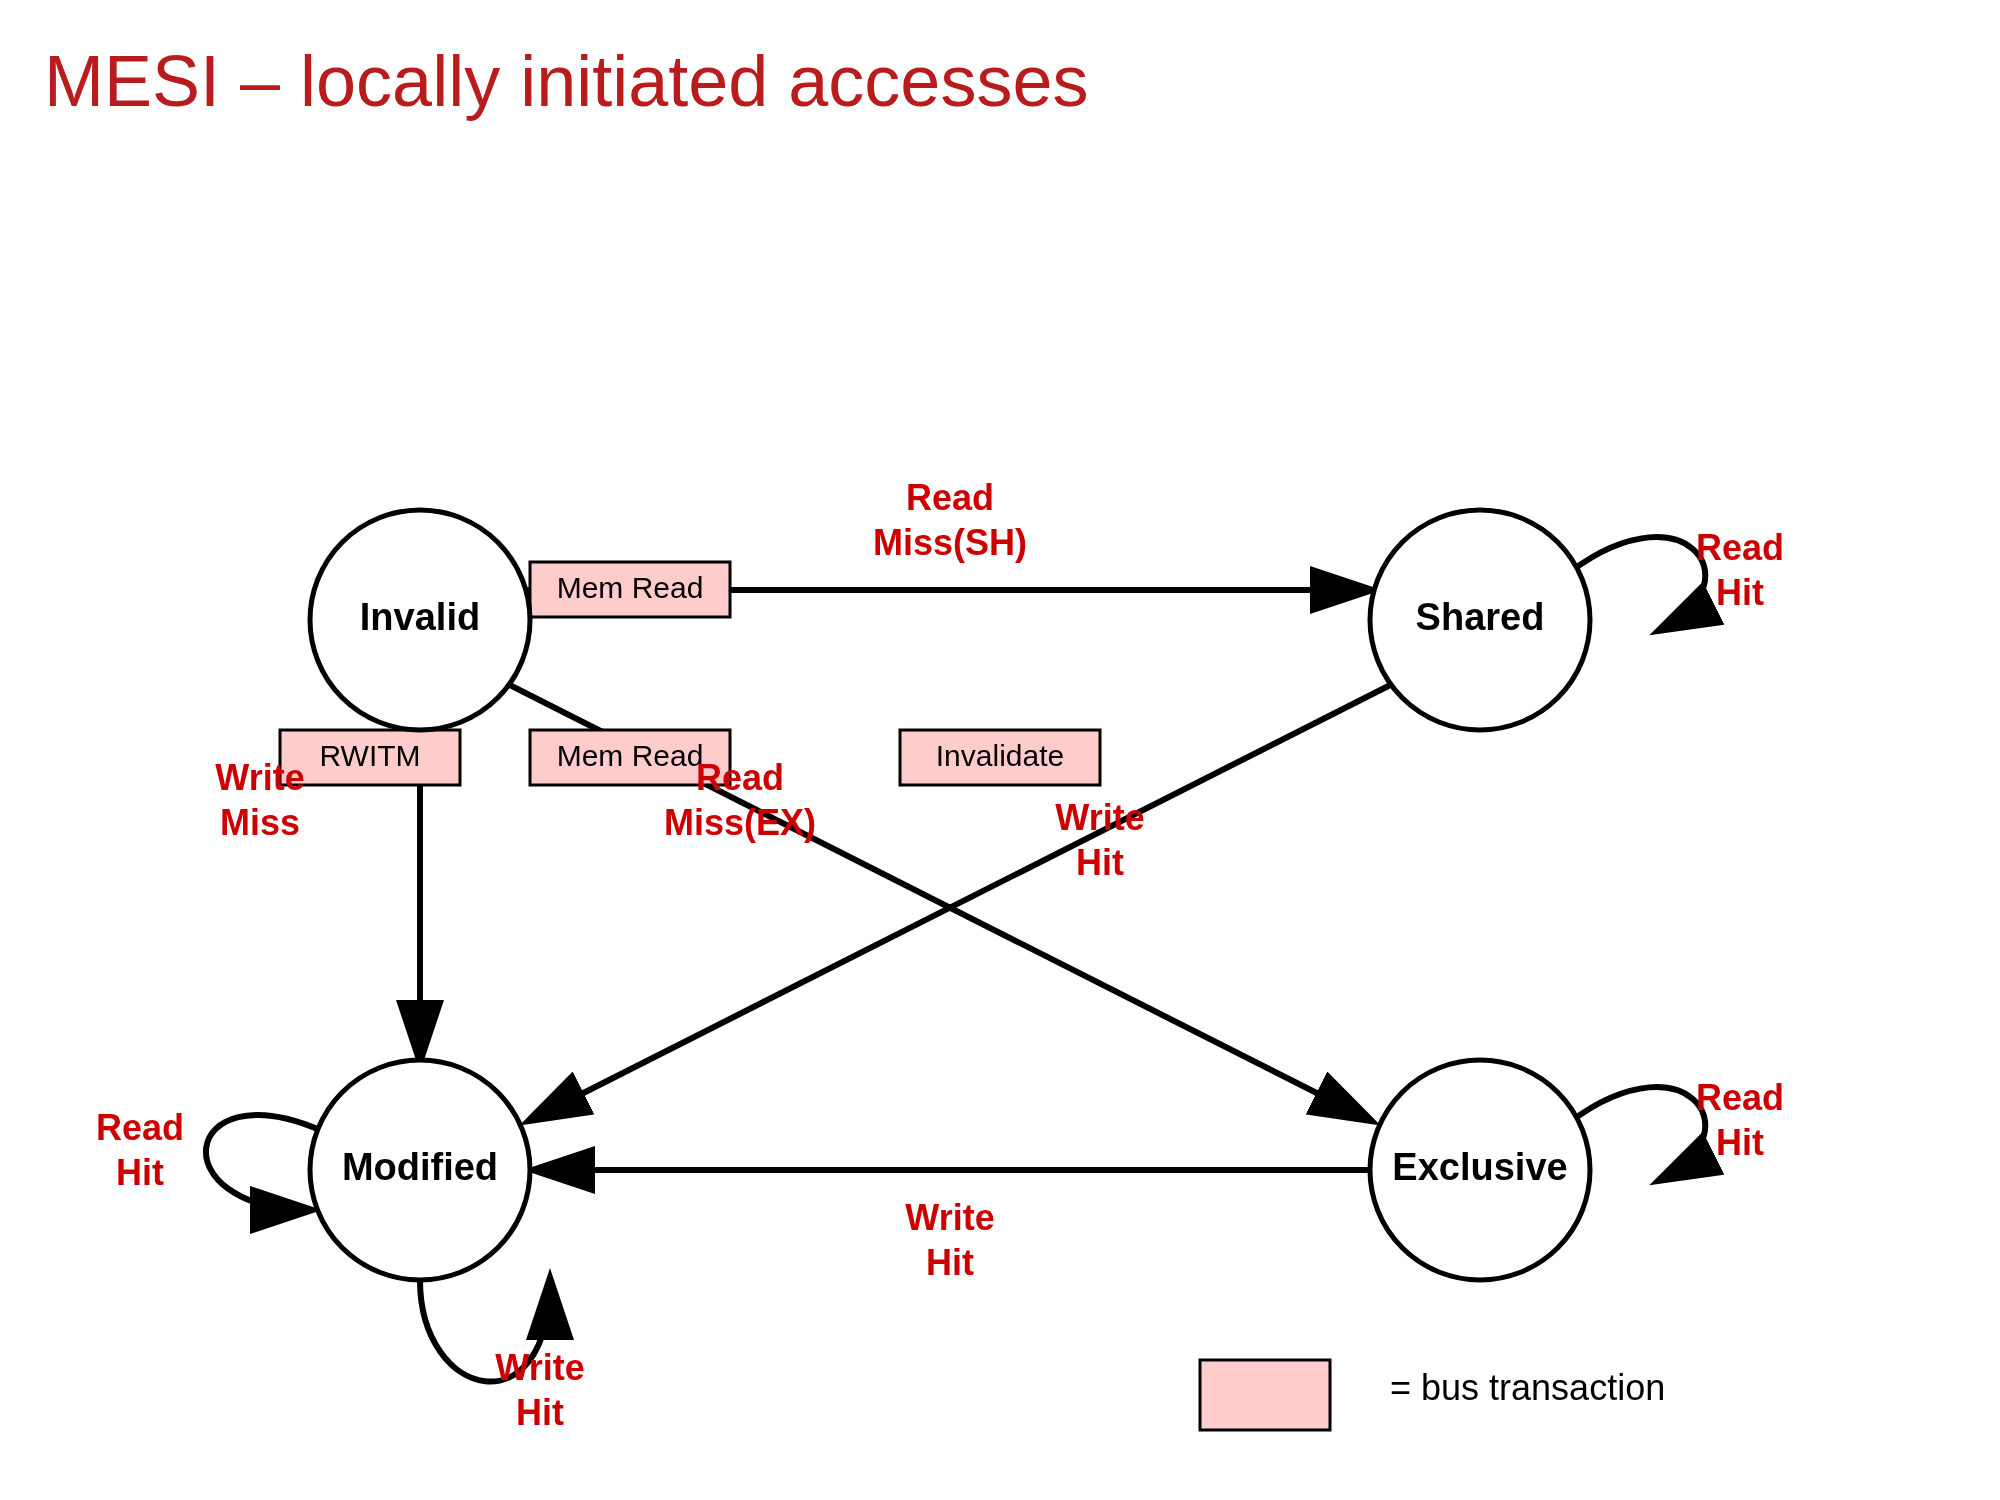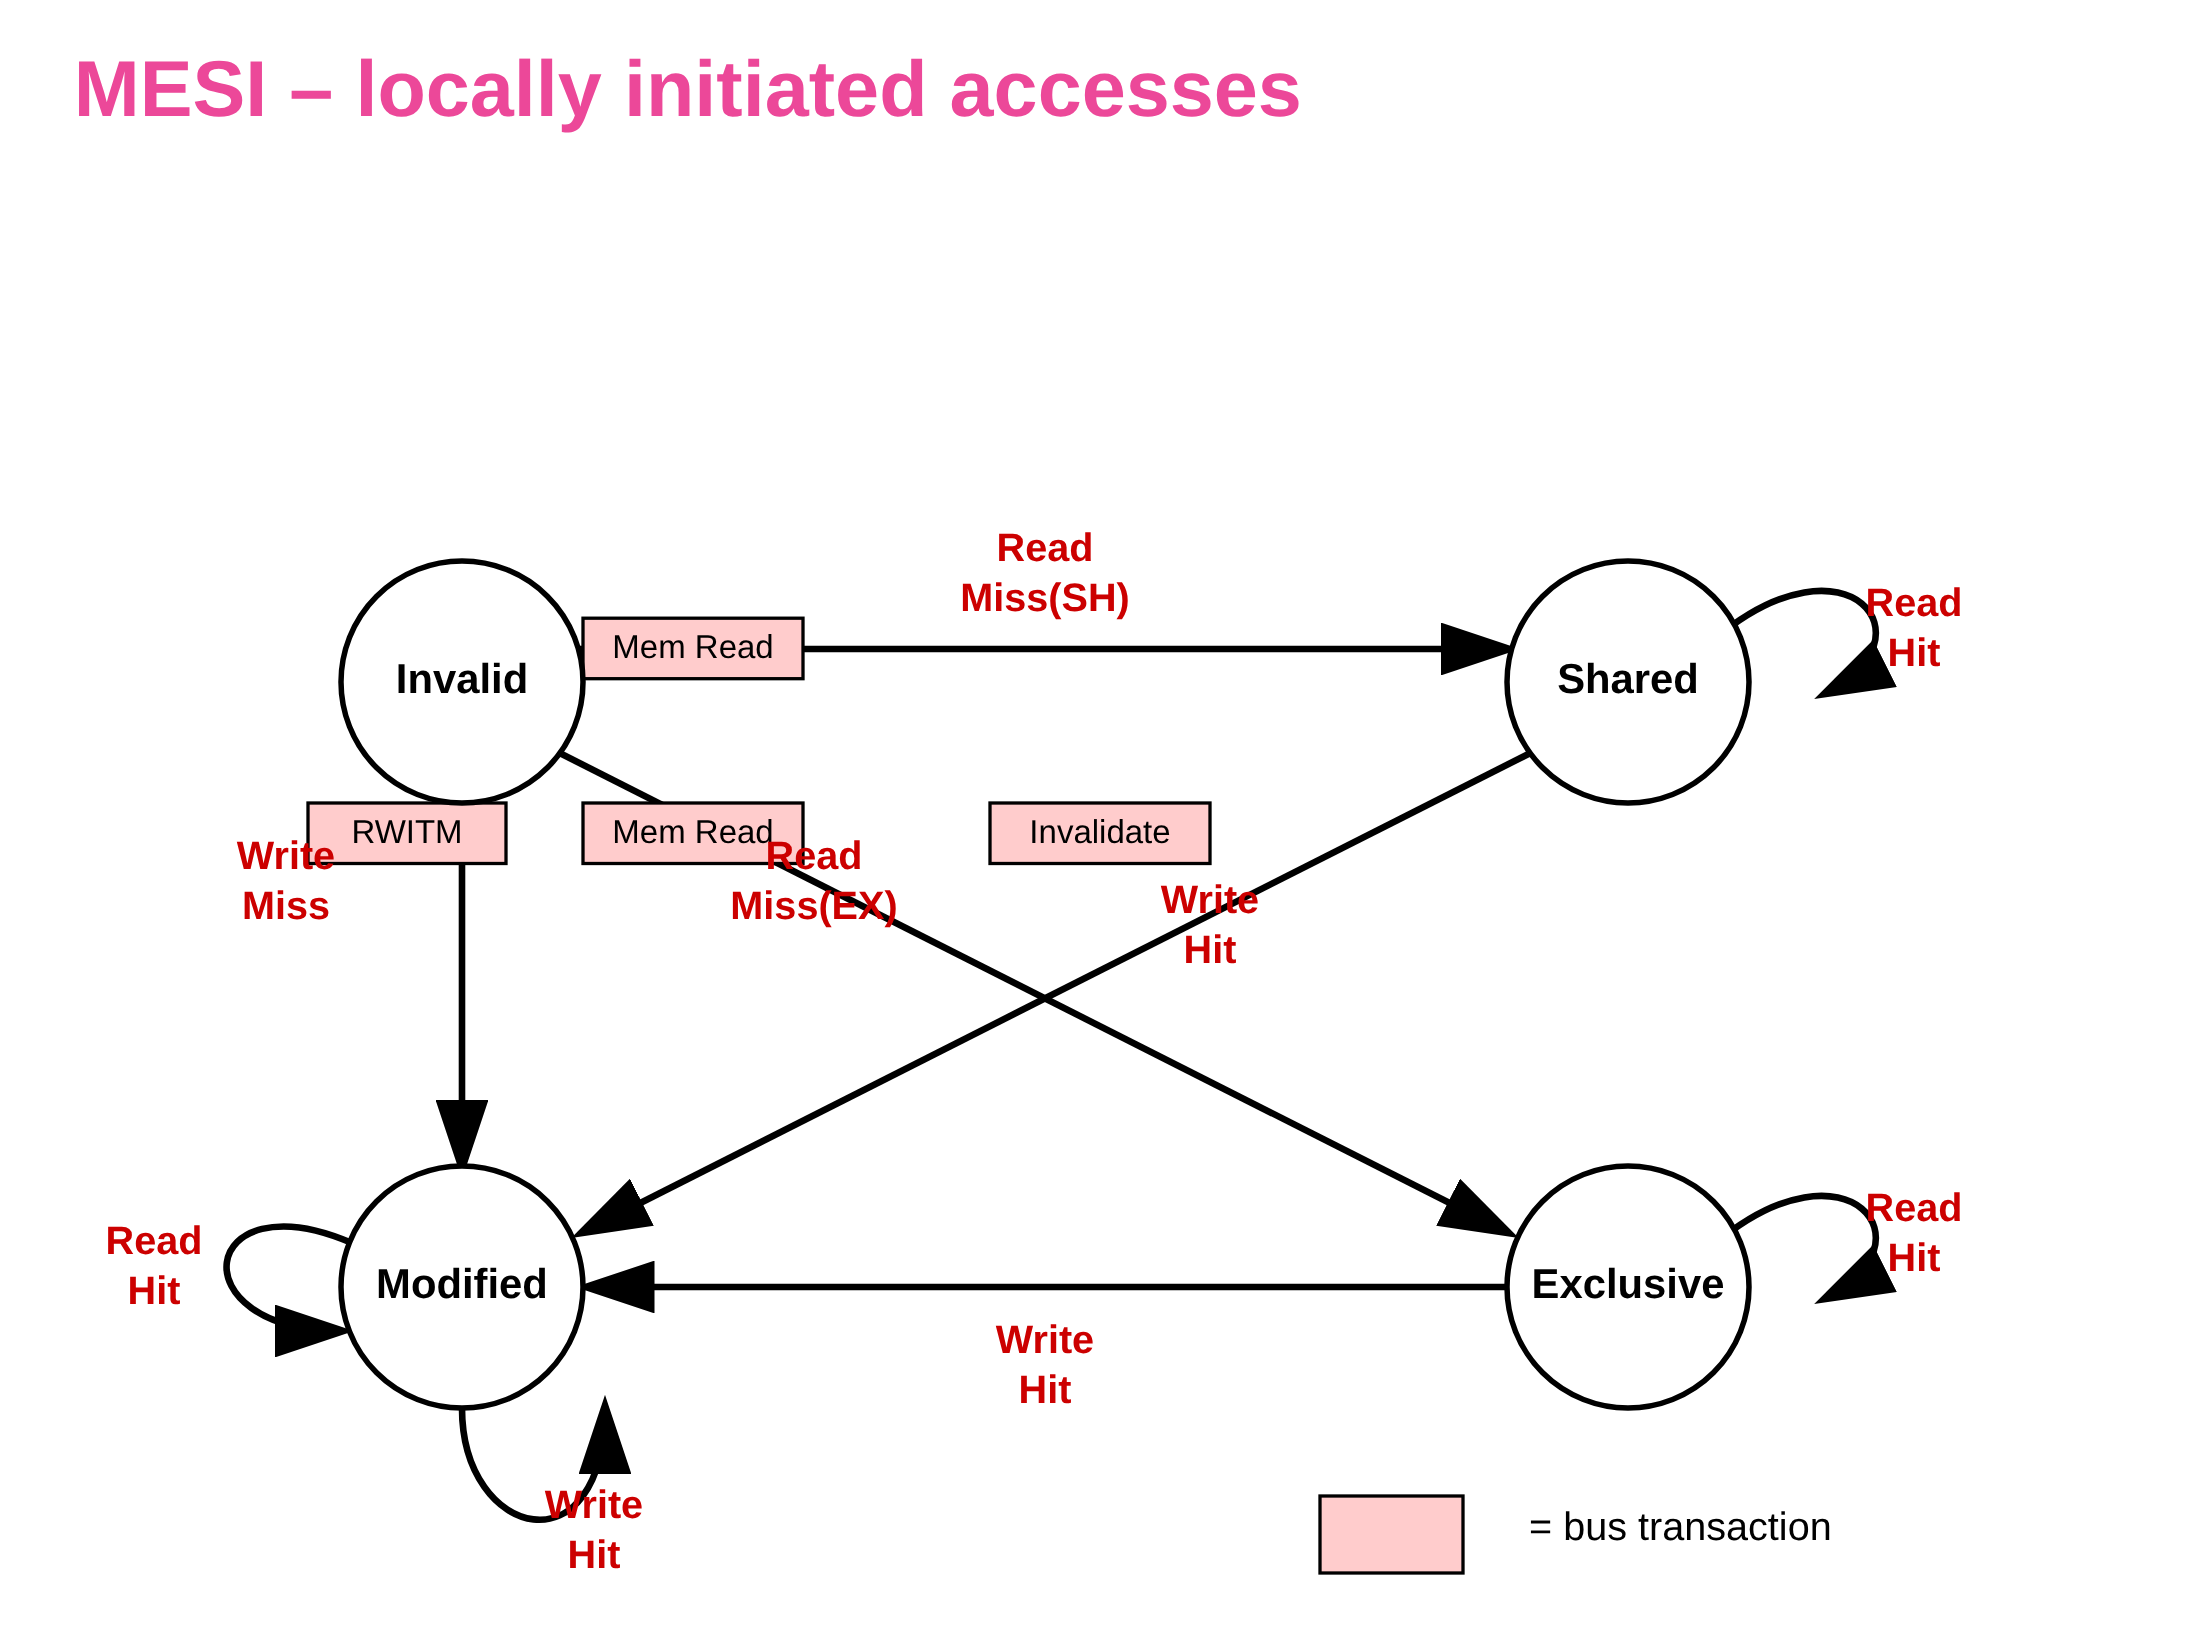--- a/index.html
+++ b/index.html
@@ -7,24 +7,24 @@
       width: 2000px;
       height: 1500px;
       background: #ffffff;
       font-family: Arial, sans-serif;
       overflow: hidden;
       position: relative;
     }
     .title {
       position: absolute;
       top: 40px;
-      left: 67px;
+      left: 44px;
       font-size: 72px;
-      font-weight: 700;
-      color: #ec4899;
+      font-weight: 400;
+      color: #b91c1c;
     }
     .diagram-container {
       position: absolute;
       top: 200px;
       left: 0;
       width: 2000px;
       height: 1300px;
     }
     svg {
       width: 2000px;

